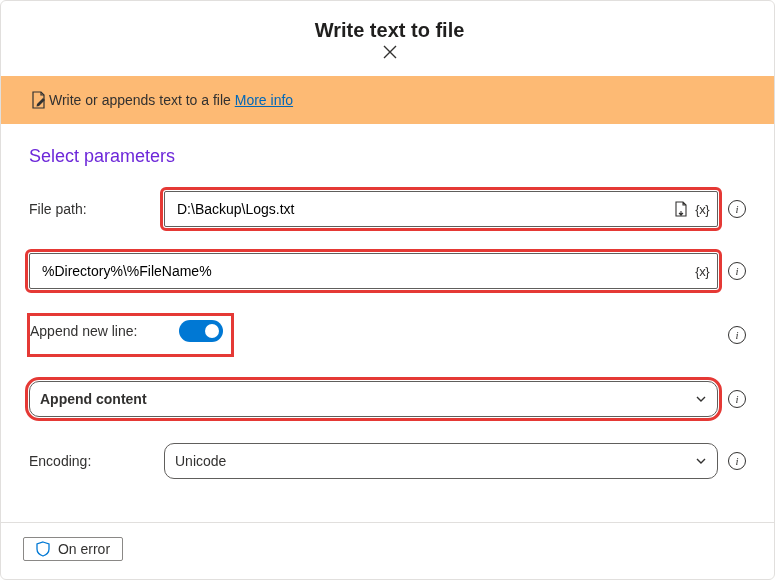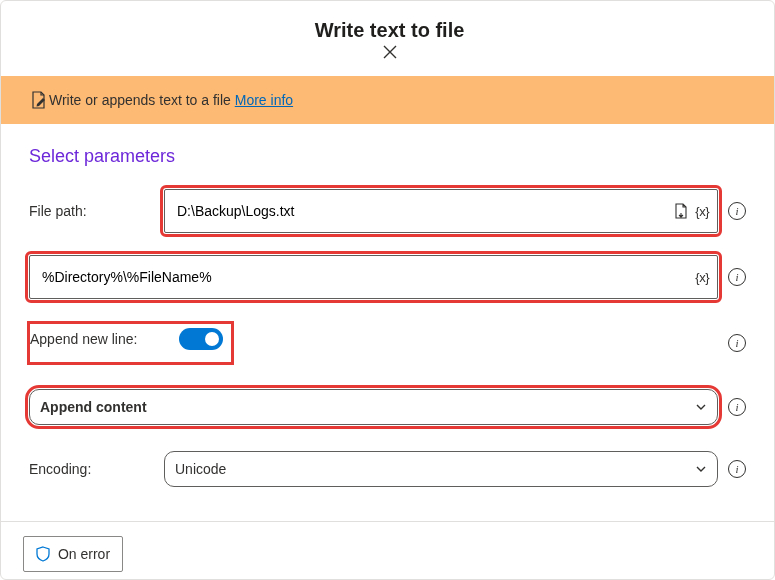--- a/index.html
+++ b/index.html
@@ -74,21 +74,21 @@
     color: #323130;
   }
   .field-wrap {
     flex: 1;
     display: flex;
     align-items: center;
     gap: 10px;
   }
   .input-box {
     flex: 1;
-    height: 44px;
+    height: 36px;
     border: 1px solid #605e5c;
     border-radius: 2px;
     display: flex;
     align-items: center;
     padding: 0 8px 0 10px;
     background: #fff;
   }
   .input-box input {
     border: none;
     outline: none;
@@ -159,21 +159,21 @@
     align-items: center;
   }
   .footer {
     border-top: 1px solid #e1dfdd;
     padding: 14px 22px 18px 22px;
     display: flex;
     align-items: center;
     justify-content: space-between;
   }
   .btn {
-    height: 36px;
+    height: 24px;
     min-width: 100px;
     border: 1px solid #8a8886;
     background: #fff;
     border-radius: 2px;
     font-size: 14px;
     cursor: pointer;
     display: inline-flex;
     align-items: center;
     justify-content: center;
     gap: 8px;

